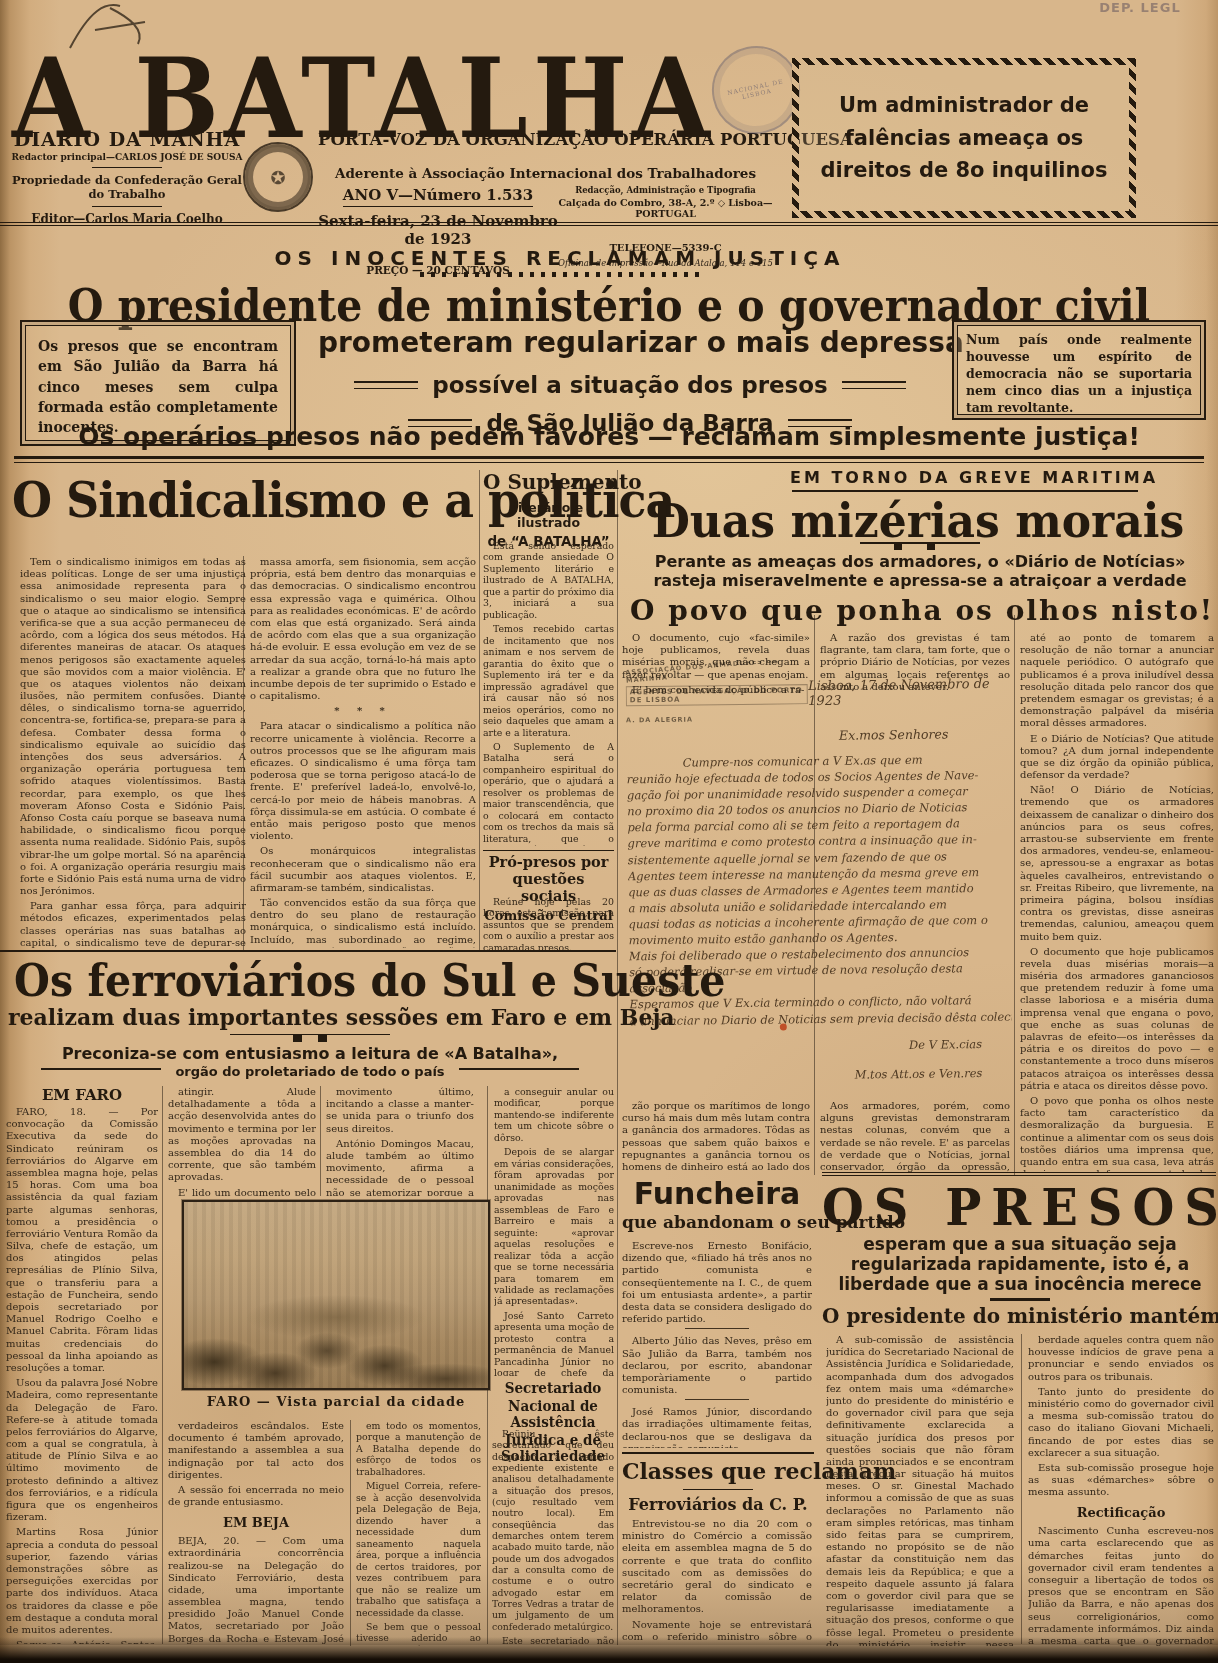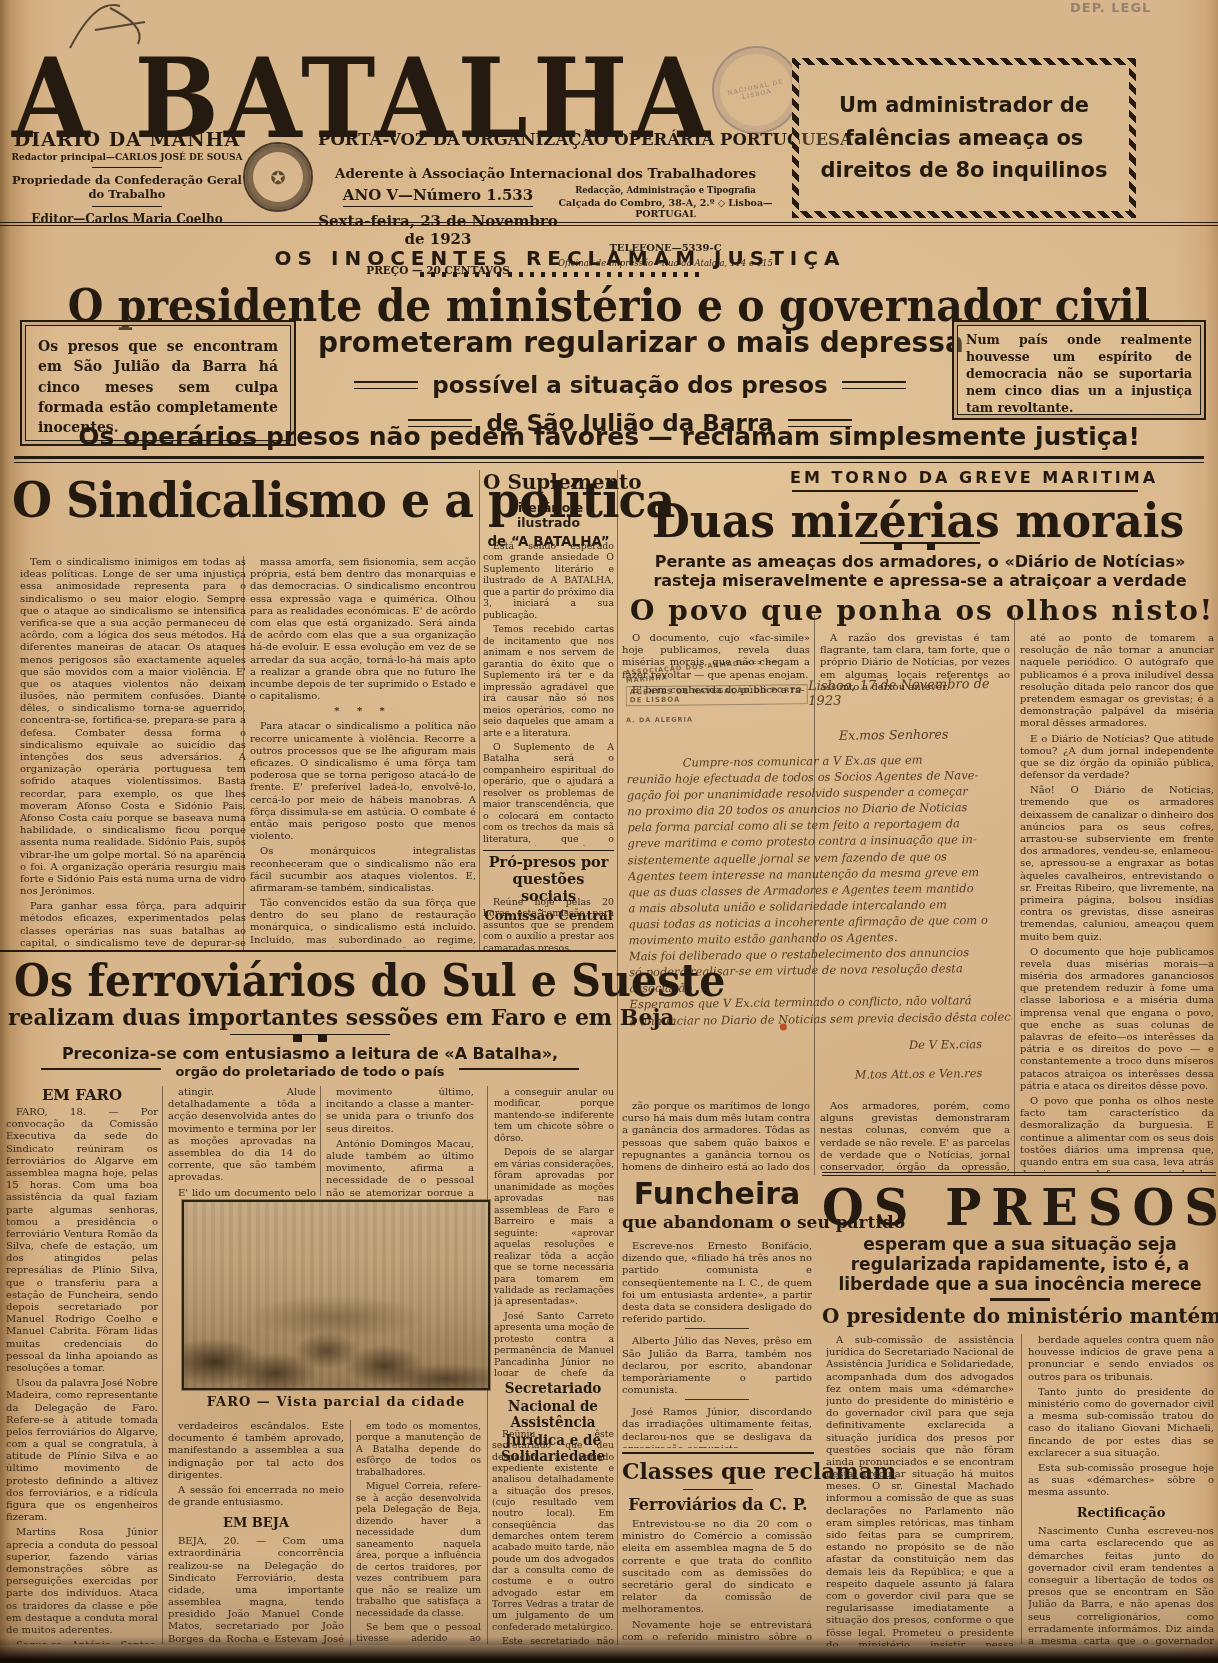--- a/index.html
+++ b/index.html
@@ -52,21 +52,21 @@
 </style>
 </head>
 <body>
 
 <div class="page">
 
   <svg class="abs" style="left:50px;top:0;width:150px;height:52px;" viewBox="0 0 150 52">
     <path d="M20 48 C 40 10, 55 2, 70 6 M45 30 L95 22 M60 8 C 80 18, 95 30, 88 44" stroke="rgba(40,30,18,.75)" stroke-width="2" fill="none"></path>
   </svg>
 
-  <div class="abs sansh" style="left:1070px;top:0;width:140px;font-size:13px;letter-spacing:1px;color:rgba(75,65,85,.45);text-align:left;">DEP. LEGL</div>
+  <div class="abs sansh" style="left:1070px;top:0;width:140px;font-size:13px;letter-spacing:1px;color:rgba(75,65,85,.45);text-align:center;">DEP. LEGL</div>
 
   <div class="abs serifh nw" style="left:12px;top:34px;width:765px;font-size:100px;letter-spacing:5px;transform:scaleY(1.1);transform-origin:top left;">A BATALHA</div>
 
   <div class="abs ctr" style="left:8px;top:128px;width:238px;">
     <div class="serifh" style="font-size:19px;letter-spacing:1px;">DIARIO DA MANHÃ</div>
     <div class="serifh" style="font-size:9px;margin-top:2px;">Redactor principal—CARLOS JOSÉ DE SOUSA</div>
     <div style="width:70px;height:1px;background:#241a0f;margin:5px auto;"></div>
     <div class="serifh" style="font-size:11.5px;">Propriedade da Confederação Geral do Trabalho</div>
     <div style="width:70px;height:1px;background:#241a0f;margin:5px auto;"></div>
     <div class="serifh" style="font-size:12px;">Editor—Carlos Maria Coelho</div>

